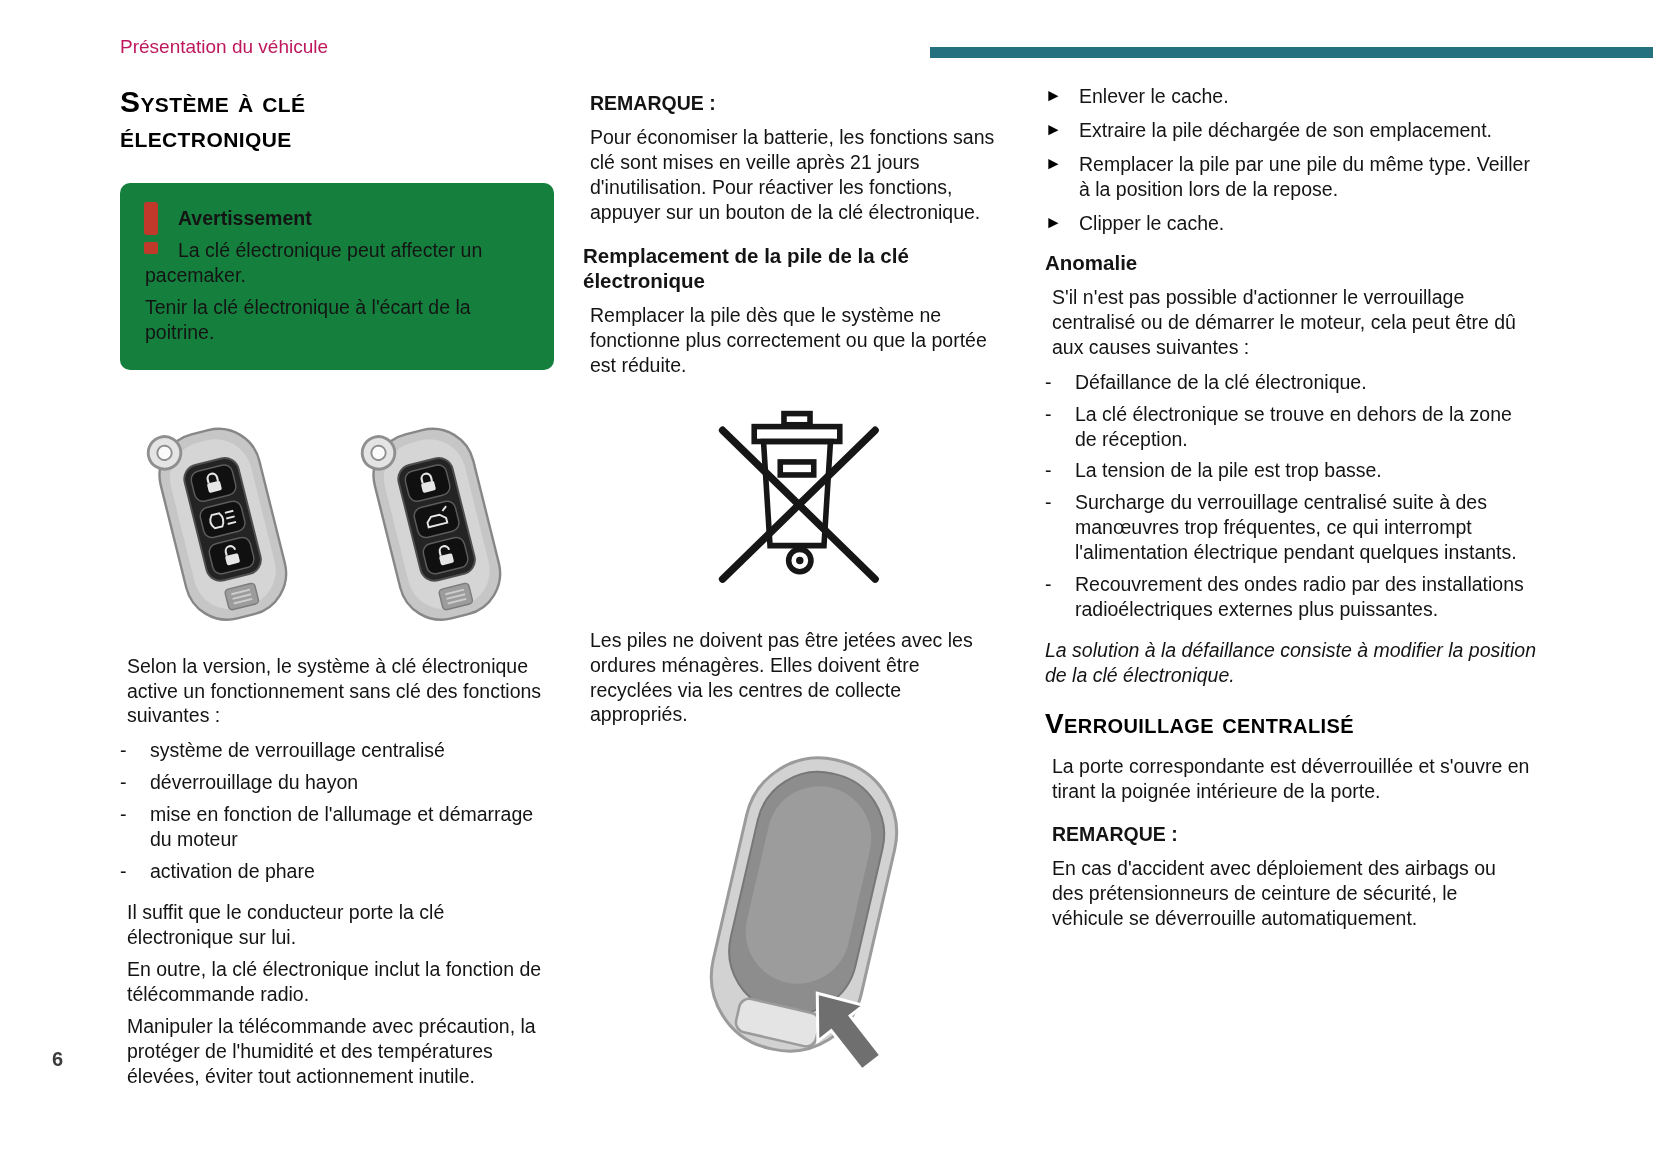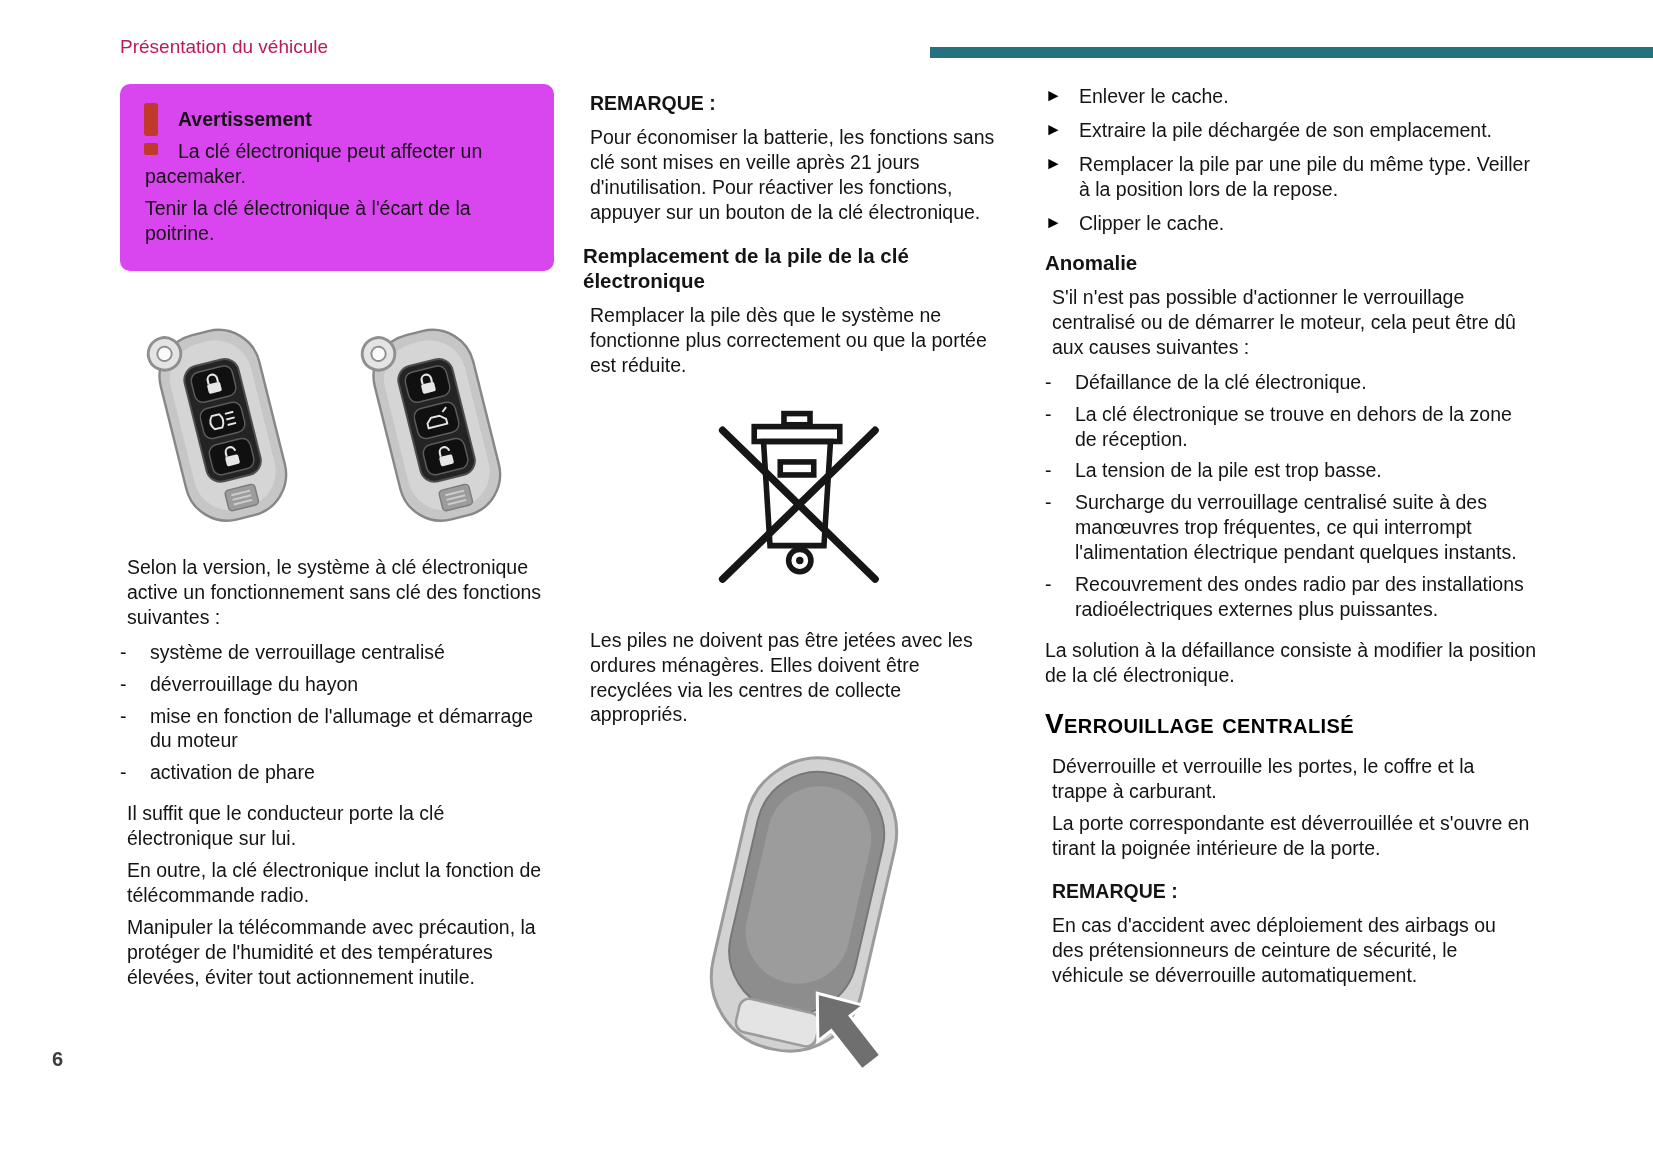--- a/index.html
+++ b/index.html
@@ -21,21 +21,21 @@
     font-size:30px;font-weight:700;font-variant:small-caps;letter-spacing:.4px;
     margin:0 0 28px 0;line-height:1.18;color:#000;
   }
   .col1 h1.section-title{max-width:330px;}
 
   p{margin:7px;}
   .mb-s{margin-bottom:10px;}
   .mb-m{margin-bottom:18px;}
   .mb-l{margin-bottom:26px;}
 
-  .warning-box{background:#d946ef;border-radius:10px;padding:16px 20px 18px 18px;margin-bottom:30px;}
+  .warning-box{background:#15803d;border-radius:10px;padding:16px 20px 18px 18px;margin-bottom:30px;}
   .warning-icon{float:left;width:26px;height:54px;margin:2px 14px 4px 0;}
   .warn-title{font-weight:700;margin-bottom:2px;}
 
   .keys-row{display:flex;gap:14px;padding:16px 0 6px 2px;margin-bottom:22px;}
   .fob-wrap{width:200px;height:210px;display:flex;align-items:center;justify-content:center;}
   .fob-wrap svg{width:158px;height:206px;}
   .rot-a{transform:rotate(-14deg);}
   .rot-b{transform:rotate(-14deg);}
 
   ul.bullet-list{list-style:none;margin:0 0 16px 0;padding:0;}
@@ -46,30 +46,31 @@
   ul.steps-list .bullet{flex:0 0 34px;font-size:17px;line-height:1.45;color:#000;}
 
   .sub-heading{font-size:20.5px;font-weight:700;line-height:1.22;margin:4px 0 10px 0;}
   .note-label{font-weight:700;margin-bottom:9px;}
 
   .weee-wrap{width:186px;margin:30px auto 34px auto;}
   .weee-wrap svg{width:186px;height:186px;display:block;}
   .keyback-wrap{width:300px;margin:16px auto 0 auto;}
   .keyback-wrap svg{width:300px;height:330px;display:block;}
 
-  .solution-para{margin:14px 0 20px 0;}
+  .solution-para{margin:14px 0 20px 0;font-style:italic;}
   h2.section-title{font-size:28px;font-weight:700;font-variant:small-caps;letter-spacing:.4px;margin:6px 0 14px 0;line-height:1.15;color:#000;}
 </style>
 </head>
 <body>
 
 <div class="header-label">Présentation du véhicule</div>
 <div class="accent-bar"></div>
 
 <div class="col col1">
+  <h1 class="section-title">Système à clé électronique</h1>
 
   <div class="warning-box">
     <span class="warning-icon">
       <svg viewBox="0 0 26 54" width="26" height="54">
         <rect x="6" y="1" width="14" height="33" rx="3" fill="#c0392b"></rect>
         <rect x="6" y="41" width="14" height="12" rx="2" fill="#c0392b"></rect>
       </svg>
     </span>
     <p class="warn-title">Avertissement</p>
     <p class="warn-line">La clé électronique peut affecter un pacemaker.</p>
@@ -230,20 +231,19 @@
     </li>
     <li>
       <span class="bullet">-</span>
       <span>Recouvrement des ondes radio par des installations radioélectriques externes plus puissantes.</span>
     </li>
   </ul>
 
   <p class="solution-para">La solution à la défaillance consiste à modifier la position de la clé électronique.</p>
 
   <h2 class="section-title">Verrouillage centralisé</h2>
-  <p>Déverrouille et verrouille les portes, le coffre et la trappe à carburant.</p>
   <p class="mb-m">La porte correspondante est déverrouillée et s'ouvre en tirant la poignée intérieure de la porte.</p>
 
   <p class="note-label">REMARQUE :</p>
   <p>En cas d'accident avec déploiement des airbags ou des prétensionneurs de ceinture de sécurité, le véhicule se déverrouille automatiquement.</p>
 </div>
 
 <div class="page-number">6</div>
 
 </body></html>

